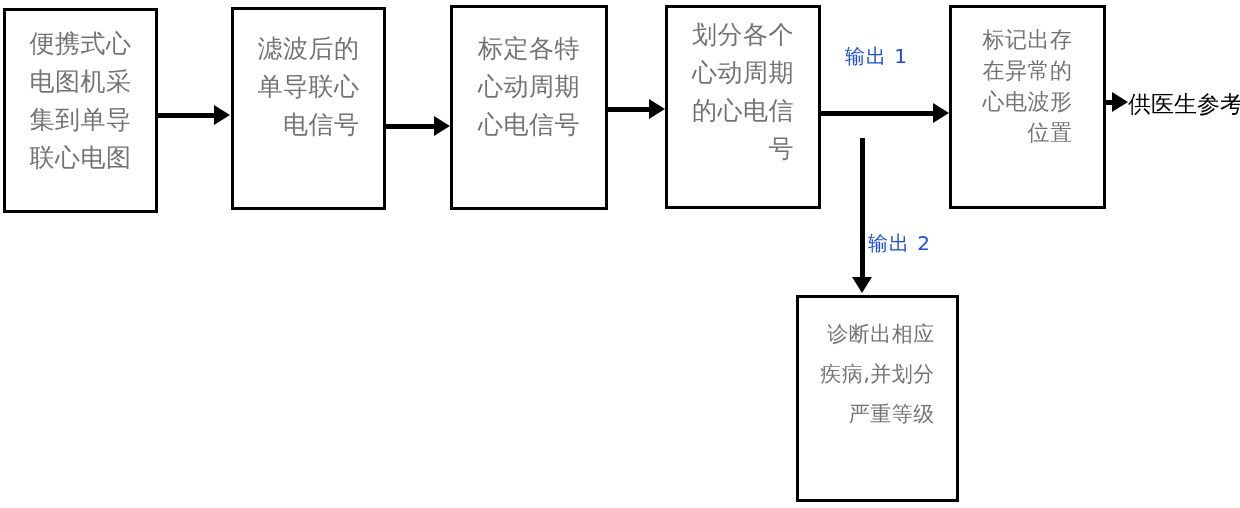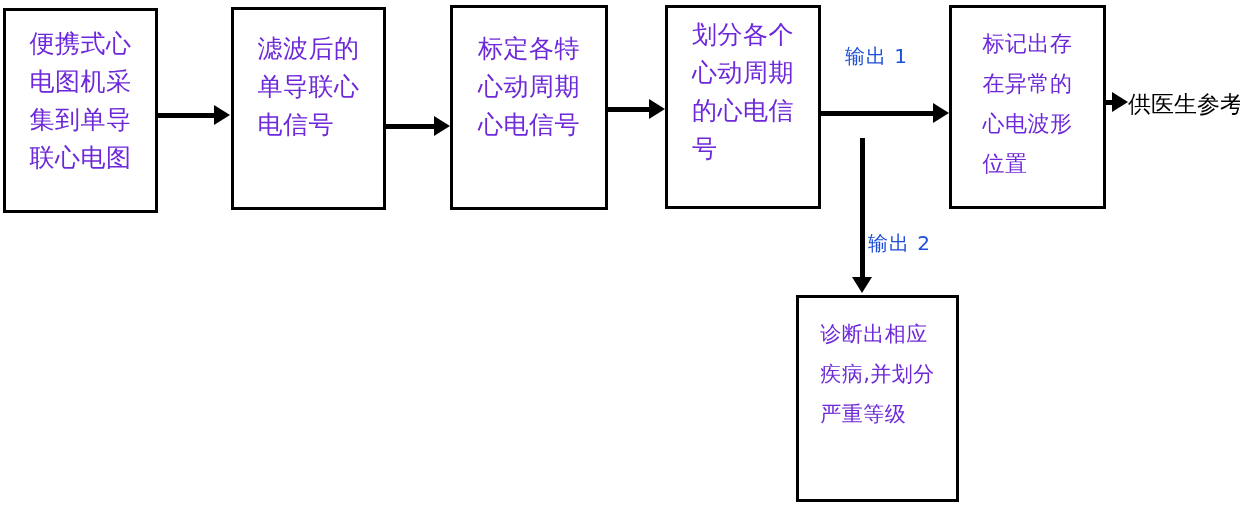--- a/index.html
+++ b/index.html
@@ -22,22 +22,22 @@
     background: #ffffff;
     display: flex;
     align-items: flex-start;
     justify-content: center;
     padding-top: 14px;
   }
   .node .label {
     font-size: 25px;
     line-height: 38px;
     letter-spacing: 0.5px;
-    color: #6d28d9;
-    text-align: left;
+    color: #737373;
+    text-align: right;
     white-space: pre-line;
     font-weight: 500;
   }
   .edge-label {
     position: absolute;
     font-size: 20px;
     line-height: 28px;
     color: #1d4ed8;
     white-space: nowrap;
     letter-spacing: 1px;
@@ -107,21 +107,21 @@
   </div>
 
   <div class="node" style="left:665px; top:5px; width:156px; height:204px; padding-top:8px;">
     <div class="label">划分各个
 心动周期
 的心电信
 号</div>
   </div>
 
   <div class="node" style="left:949px; top:5px; width:157px; height:204px; padding-top:16px;">
-    <div class="label" style="font-size:22px; line-height:40px;">标记出存
+    <div class="label" style="font-size:22px; line-height:31px;">标记出存
 在异常的
 心电波形
 位置</div>
   </div>
 
   <div class="node" style="left:796px; top:295px; width:163px; height:207px; padding-top:16px;">
     <div class="label" style="font-size:21px; line-height:40px;">诊断出相应
 疾病,并划分
 严重等级</div>
   </div>

